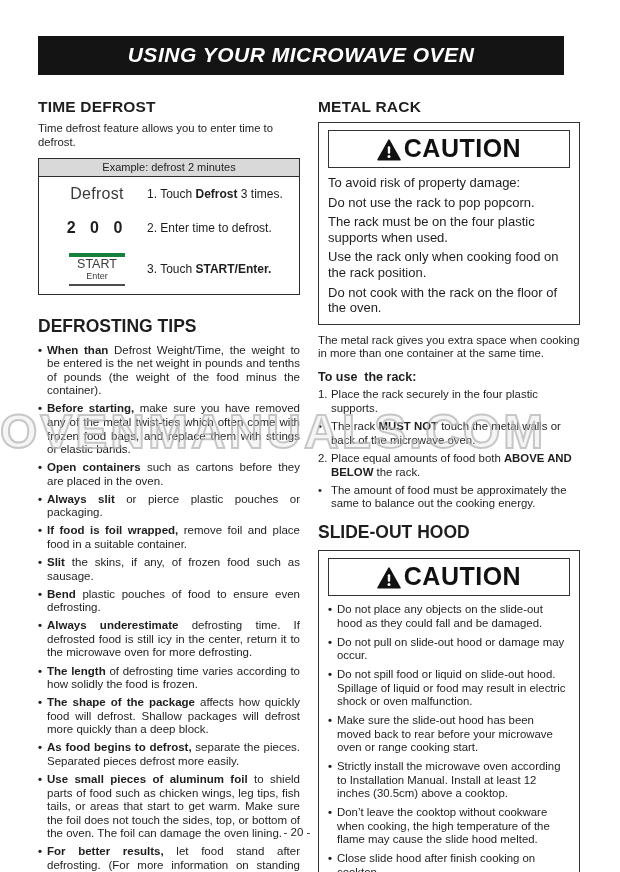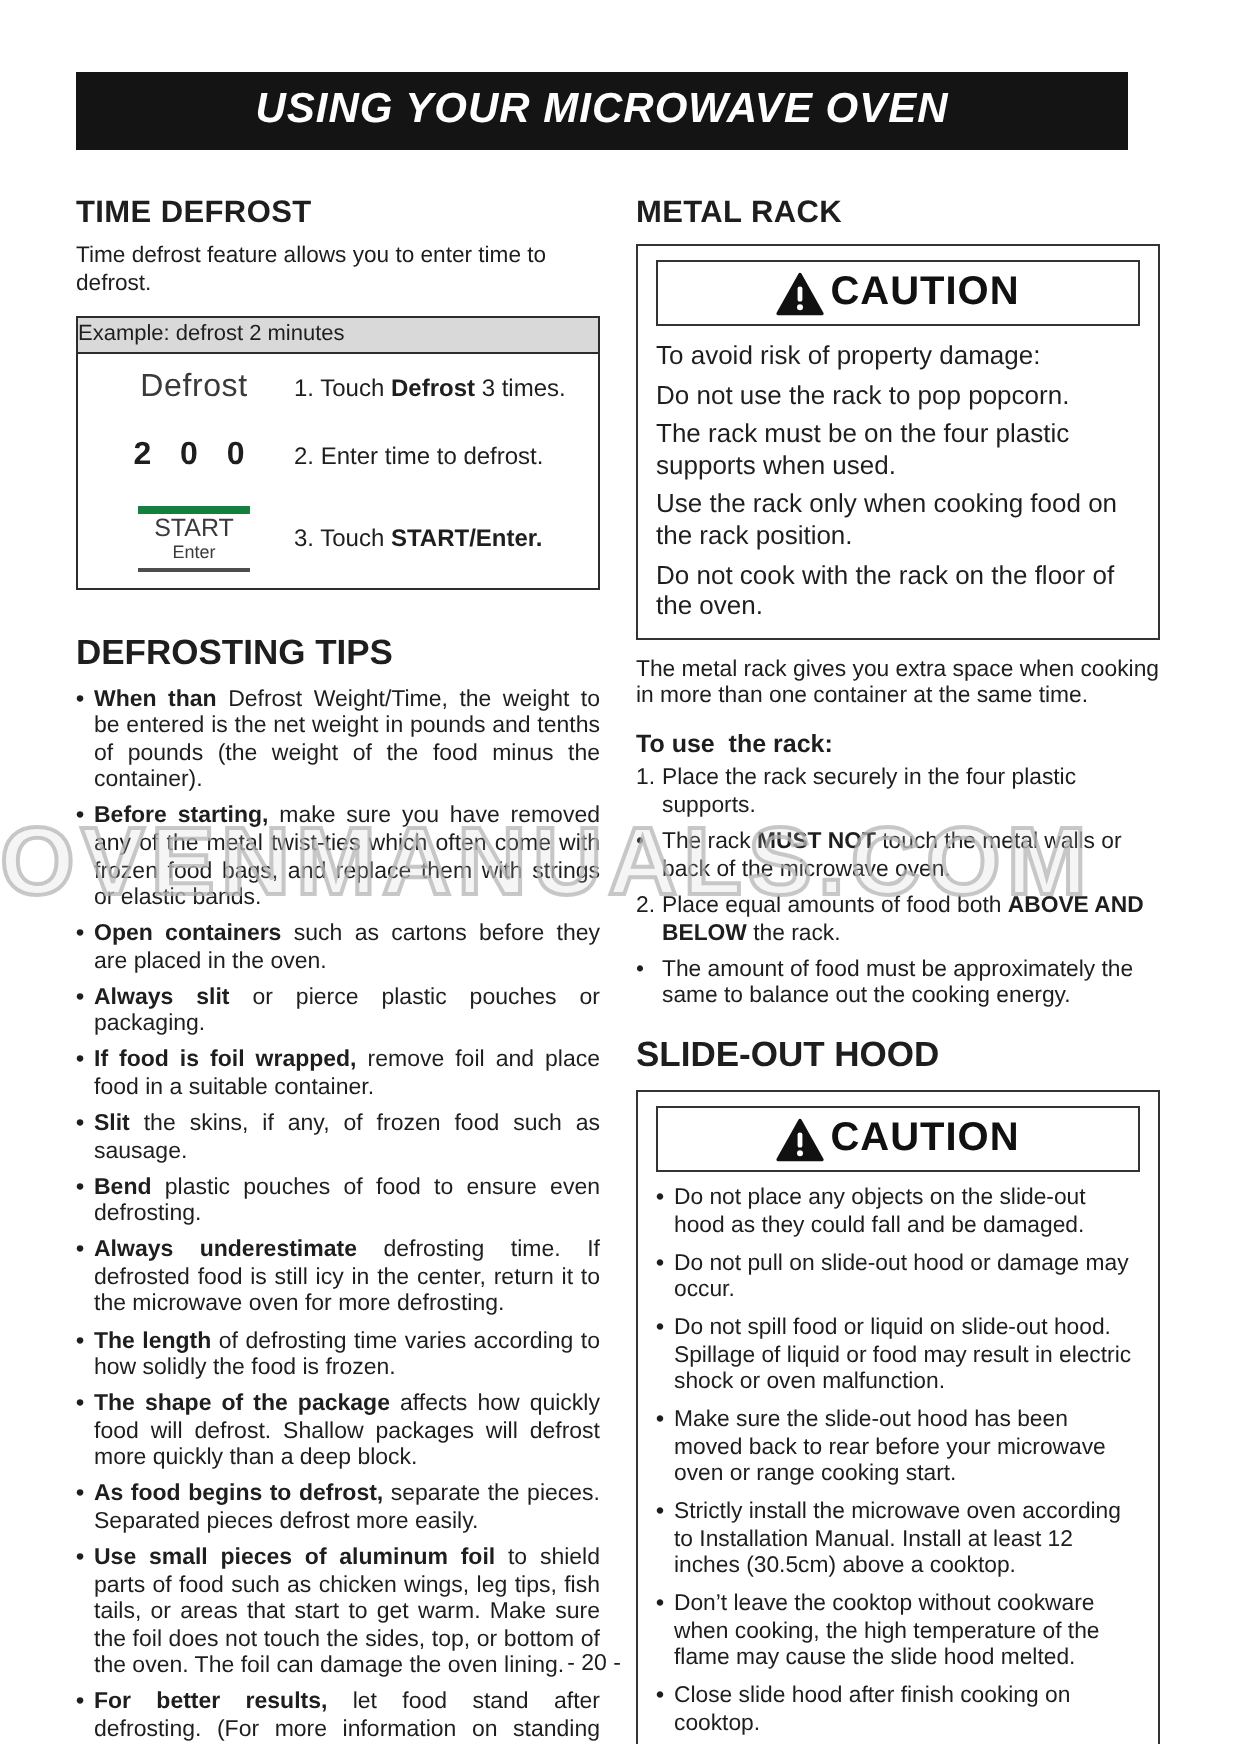--- a/index.html
+++ b/index.html
@@ -20,21 +20,21 @@
   .cols { display:flex; gap:18px; }
   .col { width:262px; flex:none; }
   
   .sec-md { font-size:15.5px; font-weight:bold; letter-spacing:.2px; margin:0 0 6px; }
   .sec-lg { font-size:17.5px; font-weight:bold; margin:0 0 7px; }
   .intro  { font-size:11.3px; line-height:1.2; margin-bottom:9px; }
   
   .example-box { border:1px solid #2c2c2c; margin-bottom:21px; }
   .example-header {
     background:#d9d9d9; border-bottom:1px solid #2c2c2c;
-    text-align:left; font-size:11px; padding:2px 0 3px;
+    text-align:center; font-size:11px; padding:2px 0 3px;
   }
   .example-row { display:flex; align-items:center; padding:8px 8px 8px 12px; }
   .example-key { width:92px; flex:none; text-align:center; }
   .key-defrost { font-size:16px; color:#3a3a3a; letter-spacing:.3px; }
   .key-digits  { font-size:16px; font-weight:bold; letter-spacing:5px; }
   .key-start   {
     display:inline-block; border-top:4px solid #15803d; border-bottom:2px solid #4d4d4d;
     padding:1px 8px 2px; color:#3a3a3a;
   }
   .key-start .kt { display:block; font-size:12.5px; line-height:1.1; }
@@ -44,21 +44,21 @@
   .tip { display:flex; font-size:11.5px; line-height:1.18; margin-bottom:4.5px; }
   .tip .mk { width:9px; flex:none; font-weight:bold; }
   .tip .tx { flex:1; text-align:justify; }
   b { font-weight:bold; }
   
   .caution-box { border:1.3px solid #333; padding:7px 9px 7px; margin-bottom:9px; background:#fff; }
   .caution-head {
     border:1.3px solid #333; display:flex; justify-content:center; align-items:center;
     gap:3px; padding:3px 0 4px; margin-bottom:7px;
   }
-  .caution-word { font-size:20px; font-weight:bold; letter-spacing:.5px; color:#111; }
+  .caution-word { font-size:25px; font-weight:bold; letter-spacing:.5px; color:#111; }
   .warn-icon { width:24px; height:22px; margin-top:2px; }
   .caution-line { font-size:13px; line-height:1.2; margin-bottom:4px; }
   .caution-line:last-child { margin-bottom:1px; }
   .cb-bullets .tip { margin-bottom:5px; font-size:11.4px; line-height:1.2; }
   .cb-bullets .tip:last-child { margin-bottom:1px; }
   .cb-bullets .tx { text-align:left; }
   
   .para { font-size:11.4px; line-height:1.2; margin-bottom:9px; }
   .use-head { font-size:12.5px; font-weight:bold; margin-bottom:4px; white-space:pre-wrap; }
   .rk-item { display:flex; font-size:11.4px; line-height:1.2; margin-bottom:4.5px; }

